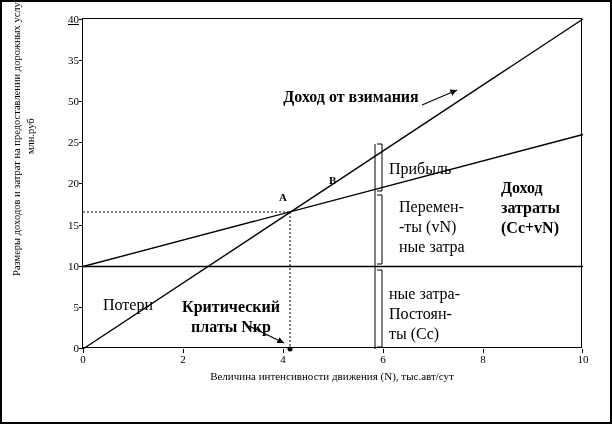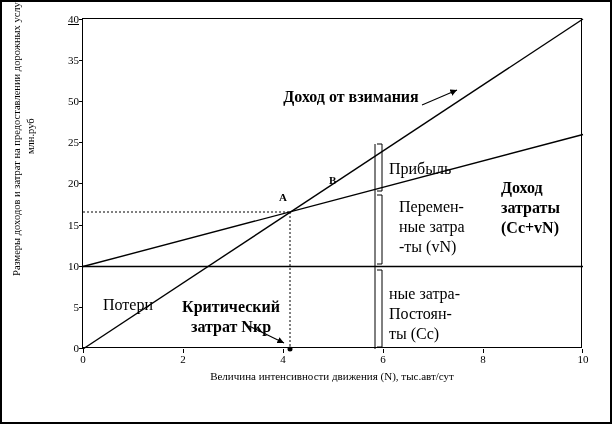--- a/index.html
+++ b/index.html
@@ -183,35 +183,35 @@
     <div class="ann" style="left:306px; top:140px;text-align:center;">Прибыль</div>
 
     <div class="ann ann-bold" style="left:418px; top:159px; width:80px; text-align:left;">
       <div>Доход</div>
       <div>затраты</div>
       <div>(Сc+vN)</div>
     </div>
 
     <div class="ann" style="left:316px; top:178px; width:80px;">
       <div>Перемен-</div>
+      <div>-ты (vN)</div>
       <div>ные затра</div>
-      <div>-ты (vN)</div>
     </div>
 
     <div class="ann" style="left:306px; top:265px; width:86px;">
       <div>ные затра-</div>
       <div>Постоян-</div>
       <div>ты (Сc)</div>
     </div>
 
     <div class="ann" style="left:20px; top:276px;">Потери</div>
 
     <div class="ann ann-bold" style="left:93px; top:278px; width:110px;">
       <div>Критический</div>
-      <div>затрат Nкр</div>
+      <div>платы Nкр</div>
     </div>
   </div>
 
   <svg class="arrows" viewBox="0 0 612 424">
     <defs>
       <marker id="ah" markerWidth="7" markerHeight="7" refX="6" refY="3" orient="auto">
         <path d="M0,0 L6,3 L0,6 z" fill="#000000"></path>
       </marker>
     </defs>
 

